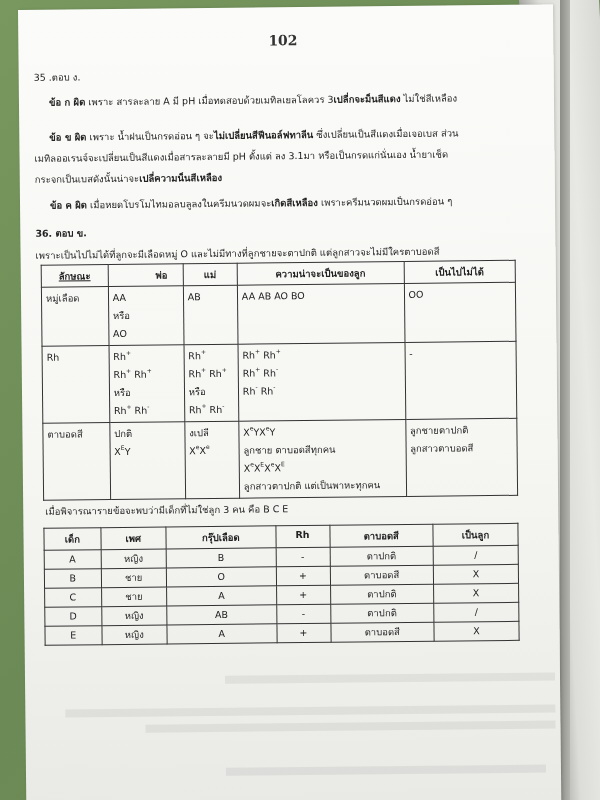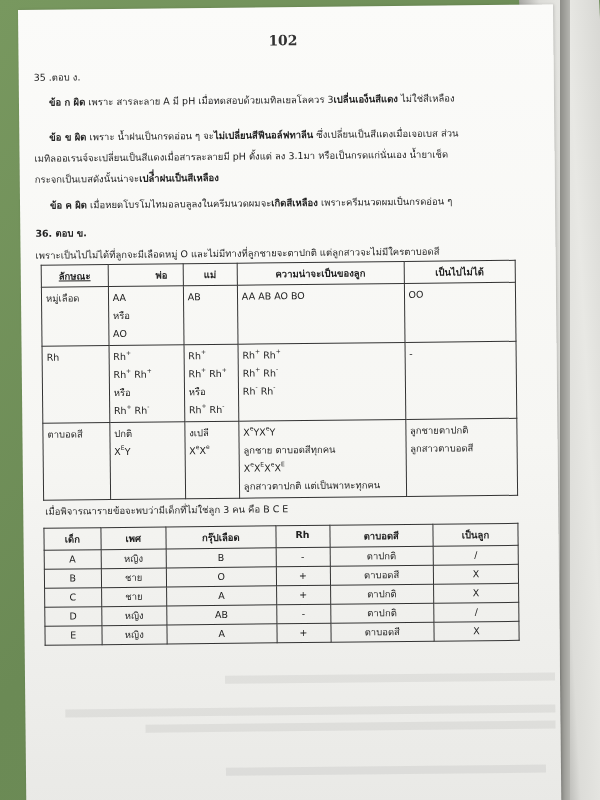--- a/index.html
+++ b/index.html
@@ -109,29 +109,29 @@
 </div>
 <div class="page-edge"></div>
 
 <div class="page">
 
   <div class="page-number">102</div>
 
   <div class="text" style="left:15px; top:62px;">35 .ตอบ ง.</div>
 
   <div class="text" style="left:30px; top:87px;">
-    <span class="bold">ข้อ ก ผิด</span><span> เพราะ สารละลาย A มี pH เมื่อทดสอบด้วยเมทิลเยลโลควร 3</span><span class="bold">เปลี่นเอง็นสีแดง</span><span> ไม่ใช่สีเหลือง</span>
+    <span class="bold">ข้อ ก ผิด</span><span> เพราะ สารละลาย A มี pH เมื่อทดสอบด้วยเมทิลเยลโลควร 3</span><span class="bold">เปลี่กจะม็นสีแดง</span><span> ไม่ใช่สีเหลือง</span>
   </div>
 
   <div class="text" style="left:30px; top:122px;">
     <span class="bold">ข้อ ข ผิด</span><span> เพราะ น้ำฝนเป็นกรดอ่อน ๆ จะ</span><span class="bold">ไม่เปลี่ยนสีฟีนอล์ฟทาลีน</span><span> ซึ่งเปลี่ยนเป็นสีแดงเมื่อเจอเบส ส่วน</span>
   </div>
   <div class="text" style="left:15px; top:143px;">เมทิลออเรนจ์จะเปลี่ยนเป็นสีแดงเมื่อสารละลายมี pH ตั้งแต่ ลง 3.1มา หรือเป็นกรดแก่นั่นเอง น้ำยาเช็ด</div>
   <div class="text" style="left:15px; top:164px;">
-    <span>กระจกเป็นเบสดังนั้นน่าจะ</span><span class="bold">เปลี่ำฝนเป็นสีเหลือง</span>
+    <span>กระจกเป็นเบสดังนั้นน่าจะ</span><span class="bold">เปลี่ความน็นสีเหลือง</span>
   </div>
 
   <div class="text" style="left:30px; top:190px;">
     <span class="bold">ข้อ ค ผิด</span><span> เมื่อหยดโบรโมไทมอลบลูลงในครีมนวดผมจะ</span><span class="bold">เกิดสีเหลือง</span><span> เพราะครีมนวดผมเป็นกรดอ่อน ๆ</span>
   </div>
 
   <div class="text bold" style="left:15px; top:218px;text-align:center;">36. ตอบ ข.</div>
   <div class="text" style="left:15px; top:240px;">เพราะเป็นไปไม่ได้ที่ลูกจะมีเลือดหมู่ O และไม่มีทางที่ลูกชายจะตาปกติ แต่ลูกสาวจะไม่มีใครตาบอดสี</div>
 
   <table class="t1">

